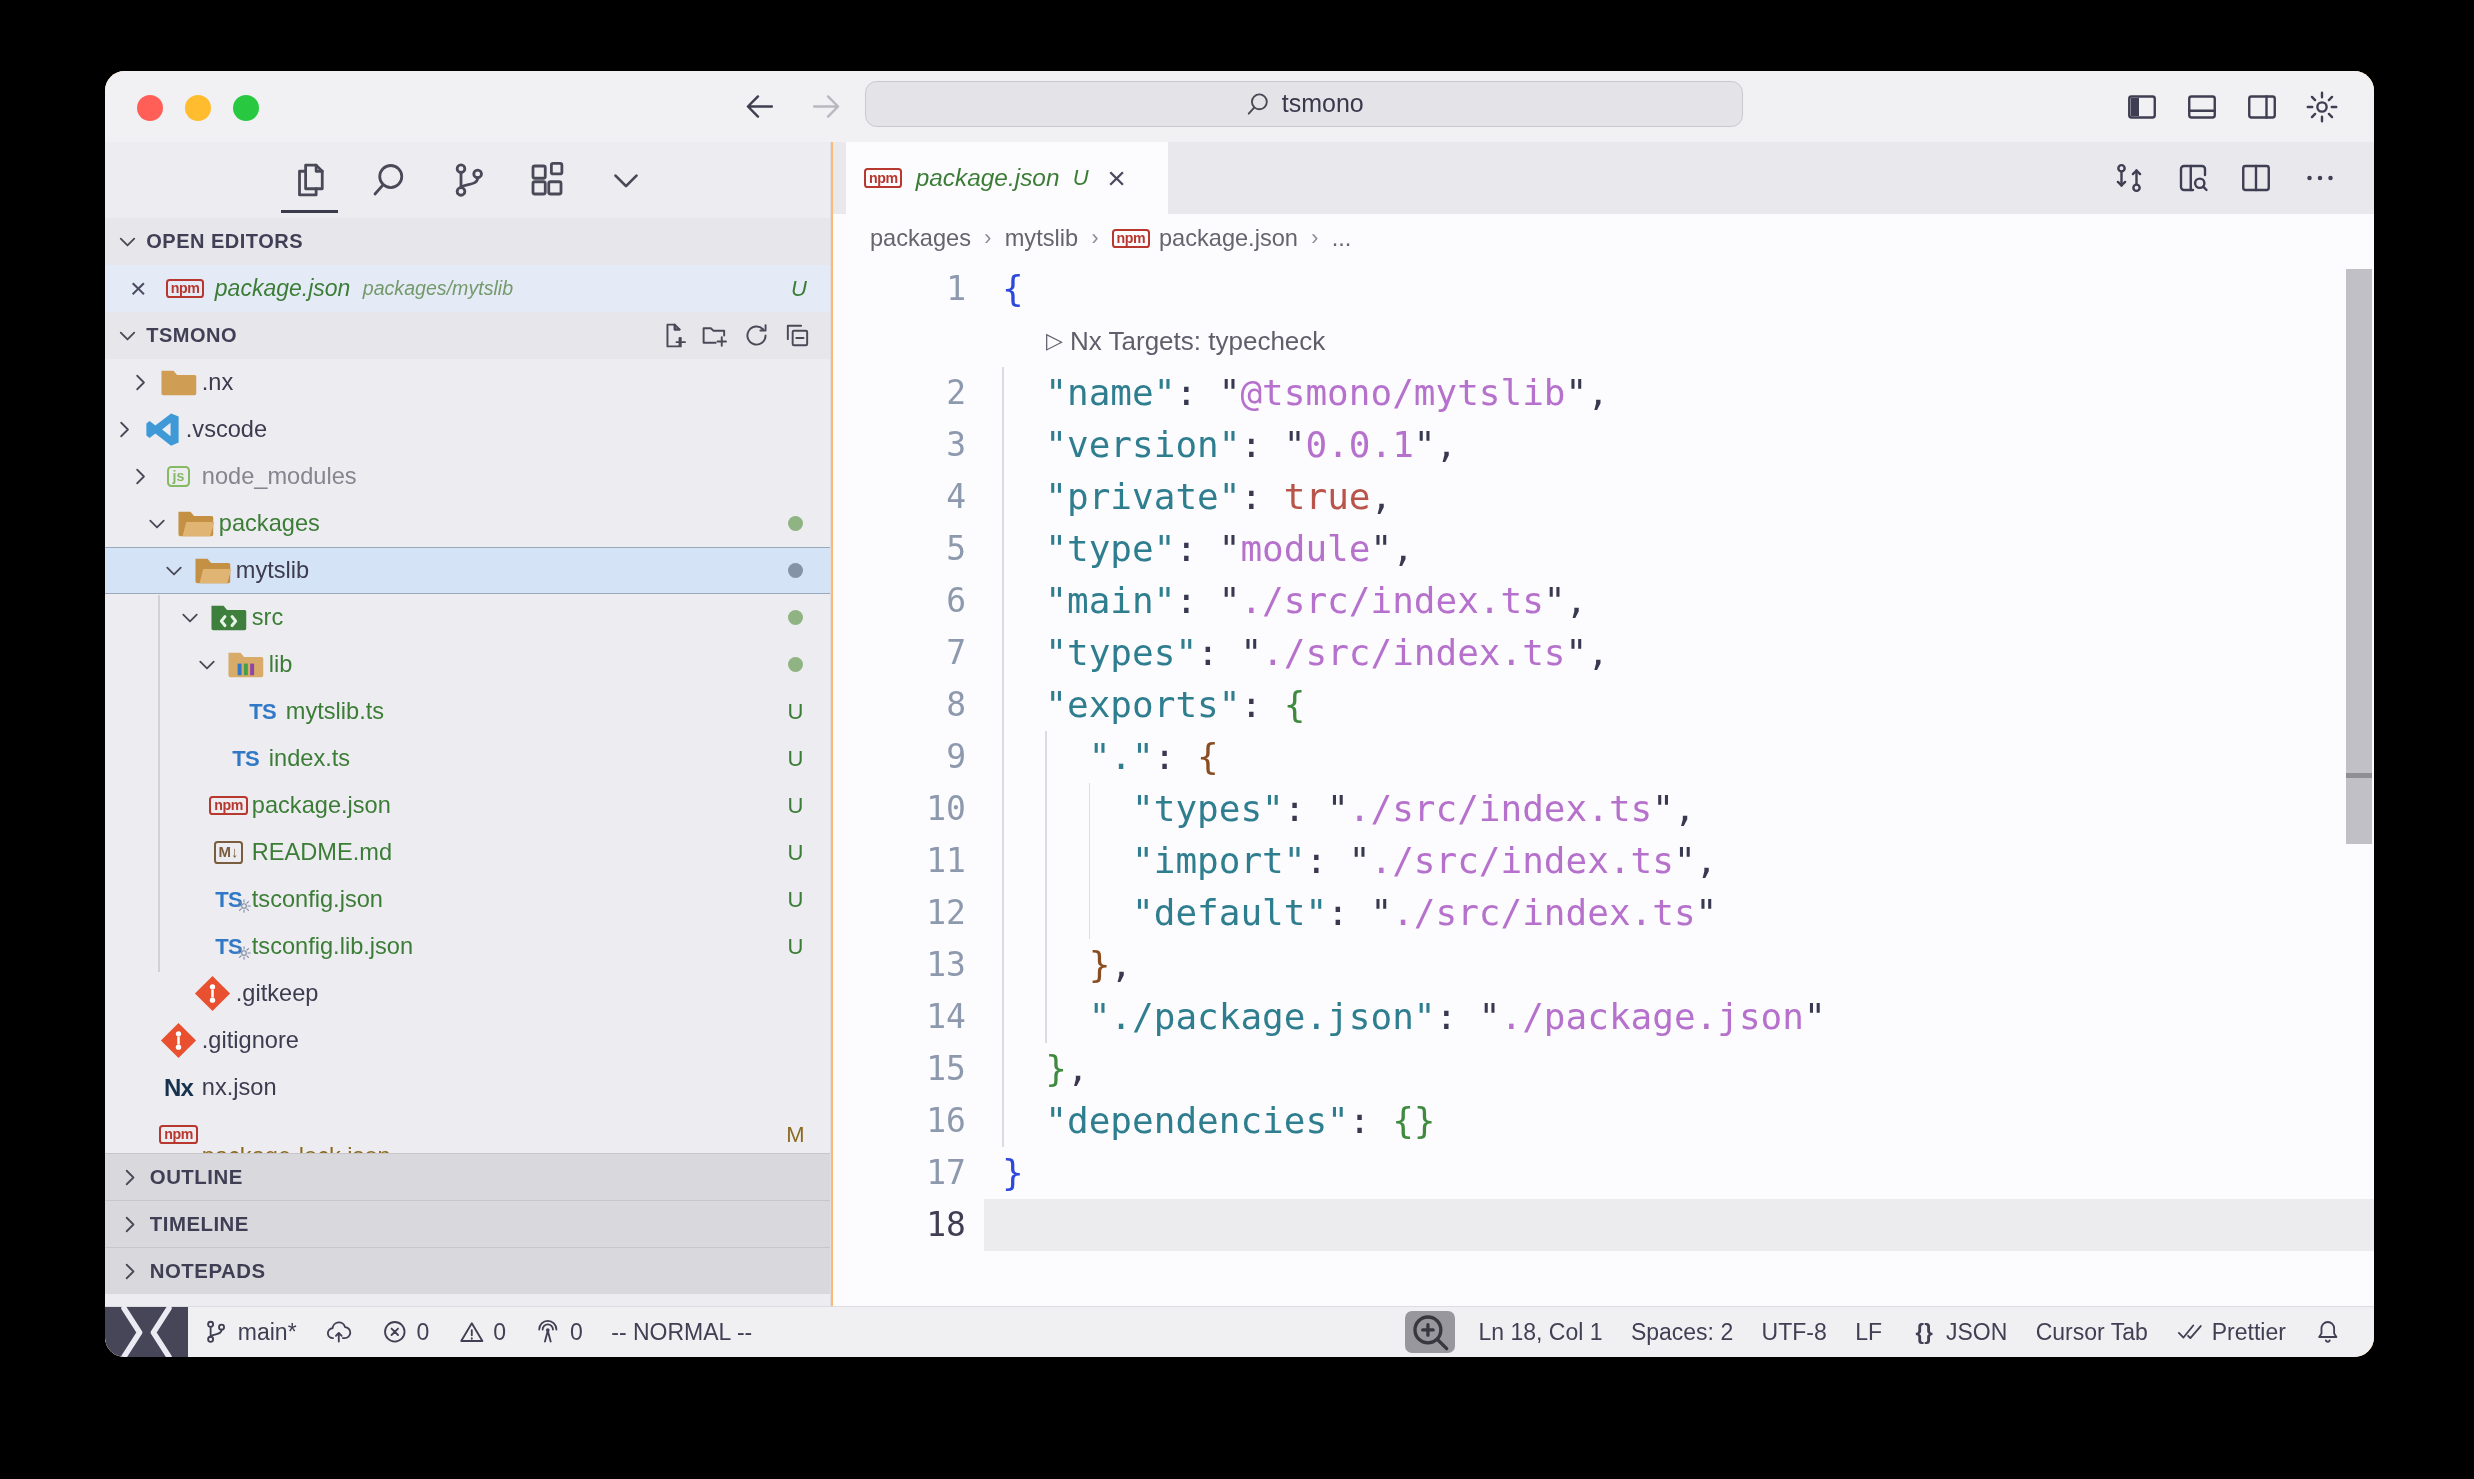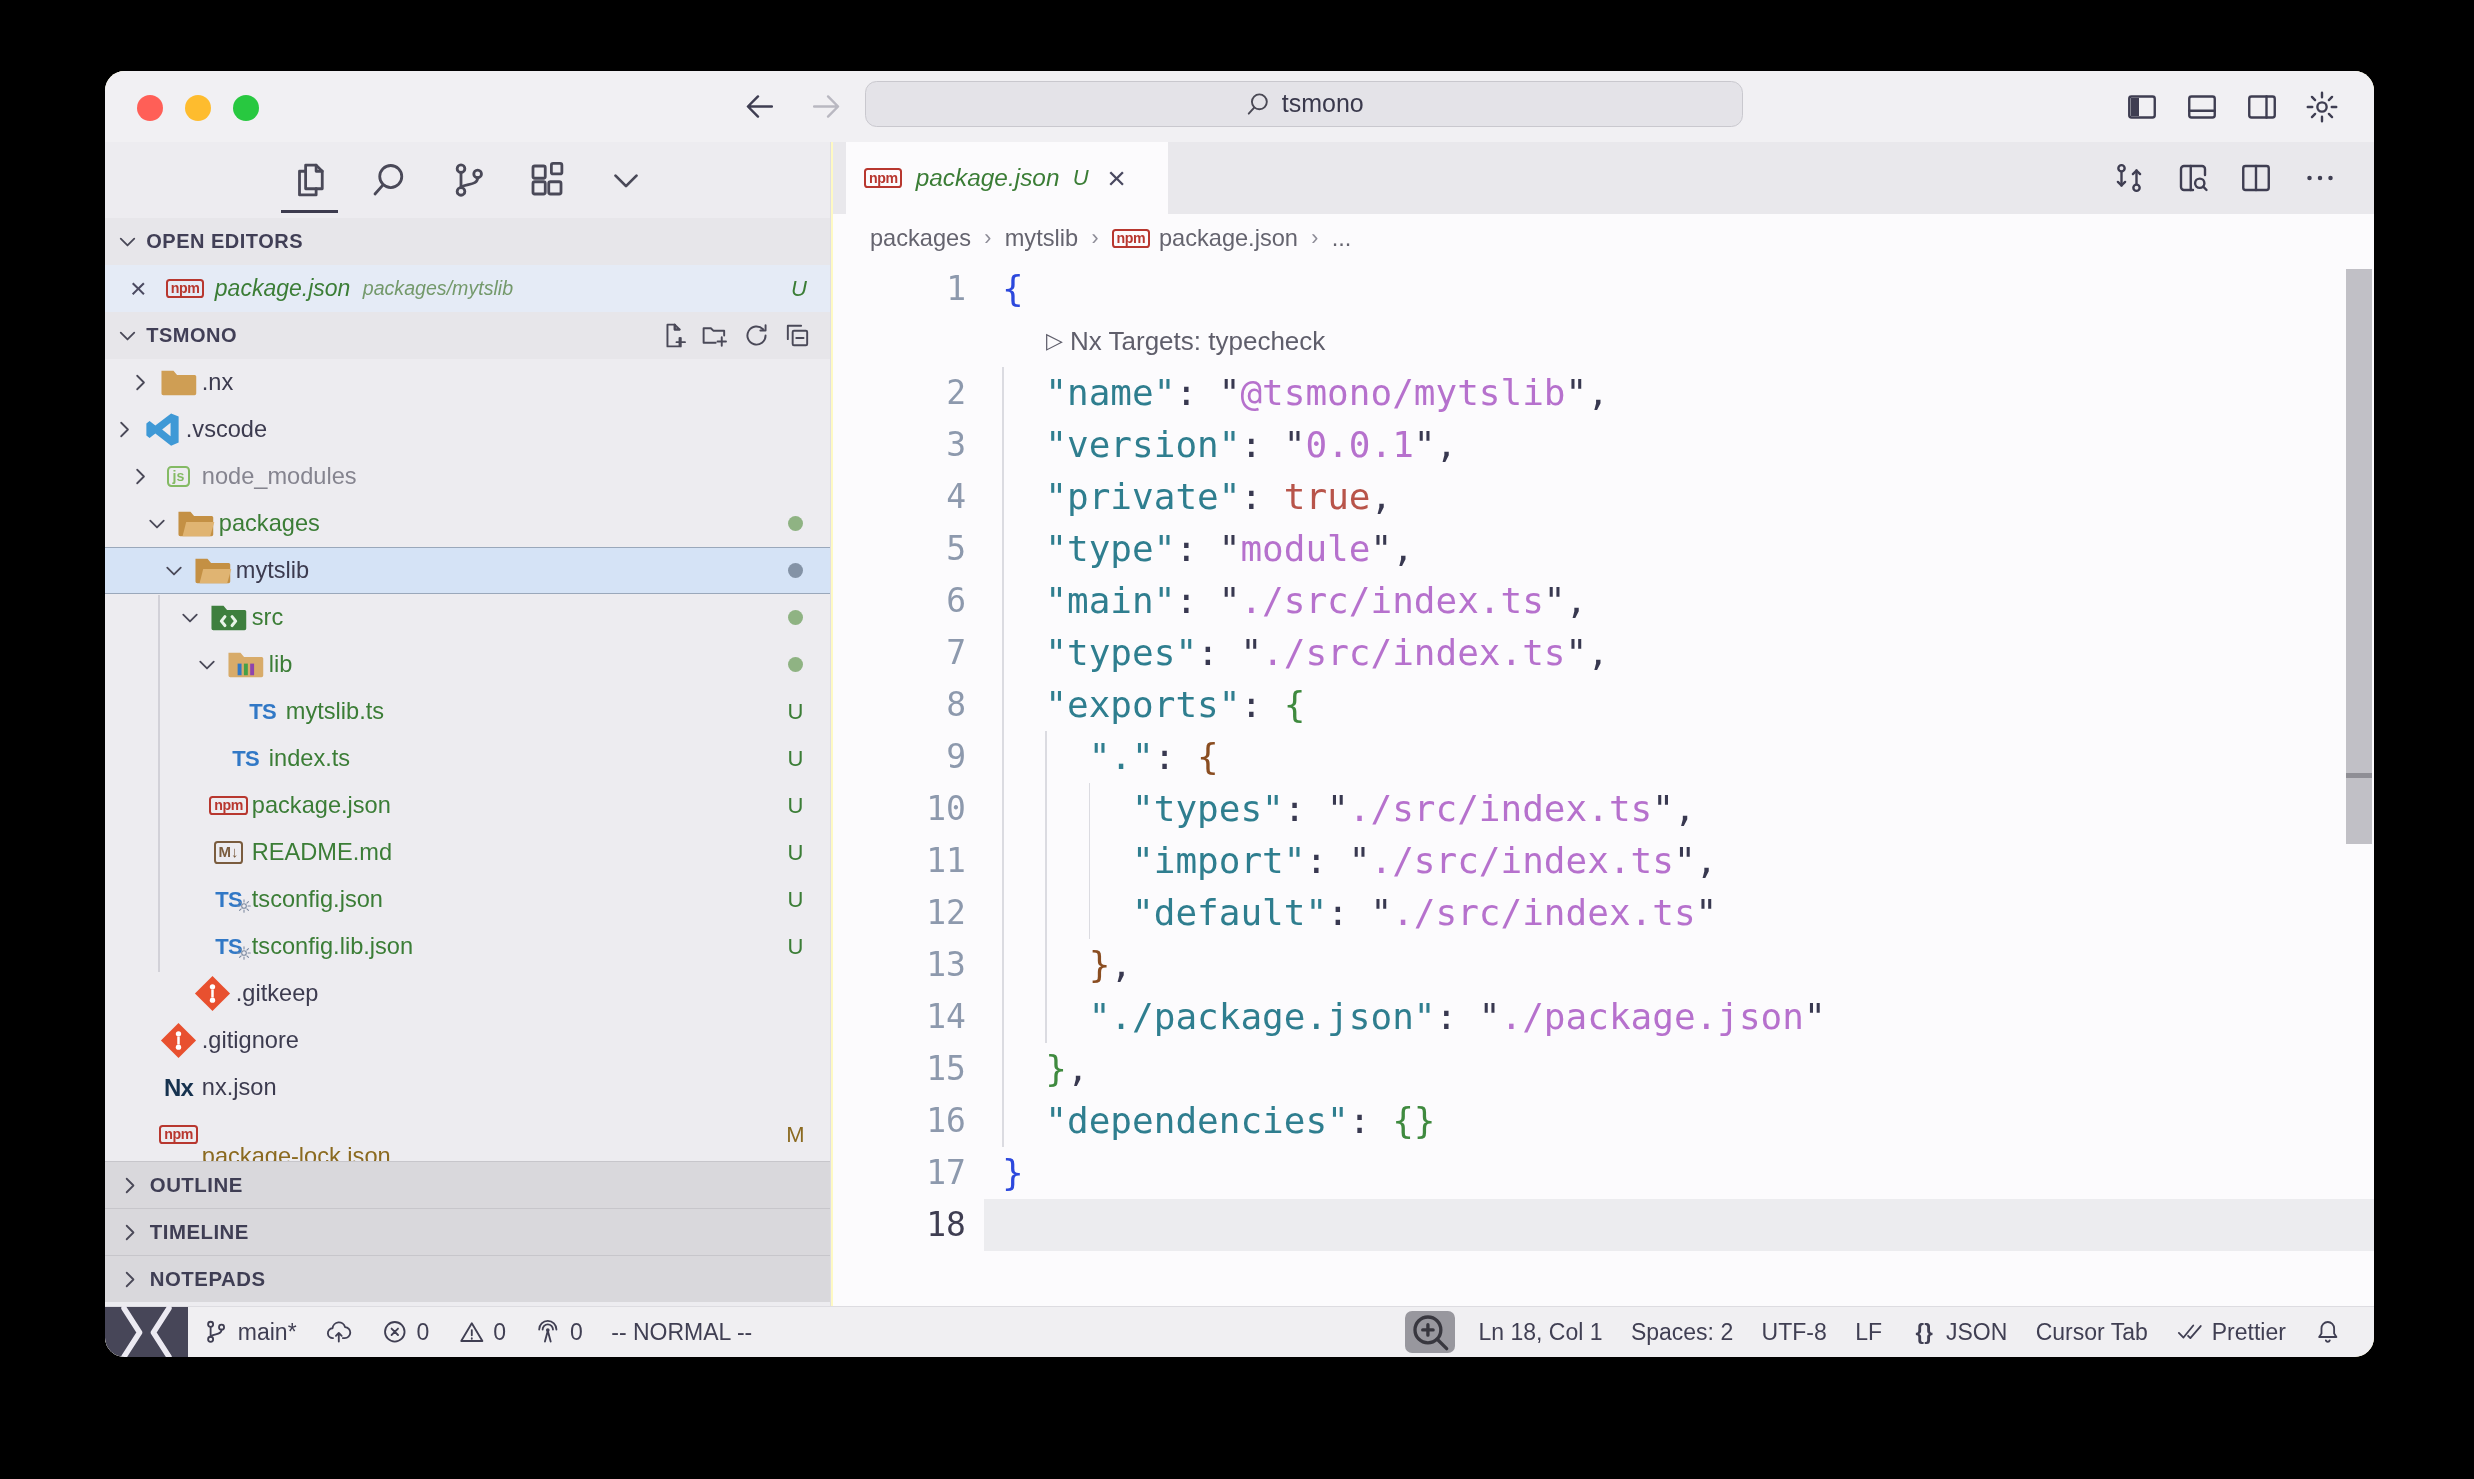--- a/index.html
+++ b/index.html
@@ -1,18 +1,18 @@
 <!DOCTYPE html>
 <html style="font-size:14.2px"><head>
 <meta charset="utf-8">
 <style>
   html,body{margin:0;padding:0;}
   body{width:2475px;height:1479px;background:#000;position:relative;overflow:hidden;
        font-family:"Liberation Sans",sans-serif;-webkit-font-smoothing:antialiased;}
-  .window{position:absolute;left:105px;top:71px;width:2269px;height:1286px;background:#fef9c3;
+  .window{position:absolute;left:105px;top:71px;width:2269px;height:1286px;background:#fdba74;
           border-radius:19.6px;overflow:hidden;box-shadow:0 36px 107px rgba(0,0,0,.6);}
 
   
   .titlebar{position:absolute;left:0;top:0;right:0;height:71px;background:#f1f0f3;}
   .traffic{position:absolute;left:32px;top:24px;display:flex;gap:22px;}
   .tl{width:26px;height:26px;border-radius:50%;}
   .nav{position:absolute;left:636px;top:0;height:71px;display:flex;align-items:center;gap:30px;}
   .nav .ic{width:37px;height:37px;}
   .nav-back{color:#3f3e52;}.nav-fwd{color:#b9b8c1;}
   .searchbox{position:absolute;left:760px;top:9.8px;width:878px;height:46px;background:#e4e3e8;
@@ -48,21 +48,21 @@
   .trow.selected{background:#d5e3f6;border-top:1.8px solid #9aa8bb;border-bottom:1.8px solid #9aa8bb;}
   .tchev{width:34px;height:27px;color:#4a4958;}
   .ticon{width:43px;display:inline-flex;justify-content:center;}
   .tlabel{margin-left:1.8px;white-space:nowrap;}
   .tright{margin-left:auto;margin-right:19.6px;width:30px;text-align:center;font-size:22px;}
   .dot{display:inline-block;width:15px;height:15px;border-radius:50%;}
   .dot-green{background:#8fb383;}.dot-gray{background:#8493a6;}
   .c-green{color:#3b7d36;}.c-muted{color:#85848f;}.c-modified{color:#8b6a20;margin-top:44px;}
   .badge-U{color:#3b7d36;}.badge-M{color:#8b6a20;}
   .tree-guide{position:absolute;width:1.8px;background:#d2d1d8;}
-  .panels{position:absolute;left:0;right:0;bottom:4px;}
+  .panels{position:absolute;left:0;right:0;bottom:12px;}
   .panel-row{height:47px;display:flex;align-items:center;background:#d9d8dc;border-top:1.3px solid #c7c6cb;
              font-weight:bold;font-size:20.4px;color:#3f3e54;padding-left:10.7px;letter-spacing:0.5px;box-sizing:border-box;}
   .panel-row .ic{width:27px;height:27px;margin-right:7.1px;color:#4a4958;}
 
   
   .npm-b{display:inline-block;border:2.2px solid #b8372f;color:#b8372f;font-size:14.2px;font-weight:bold;
          border-radius:3.6px;padding:0.9px 2.7px;line-height:14.2px;letter-spacing:-0.4px;}
   .ts-b{color:#3178c6;font-size:22px;font-weight:bold;letter-spacing:-0.9px;}
   .ts-gear-wrap{position:relative;display:inline-flex;}
   .mini-gear{position:absolute;right:-10.7px;bottom:-1.8px;width:16px;height:16px;color:#7d8aa0;}

